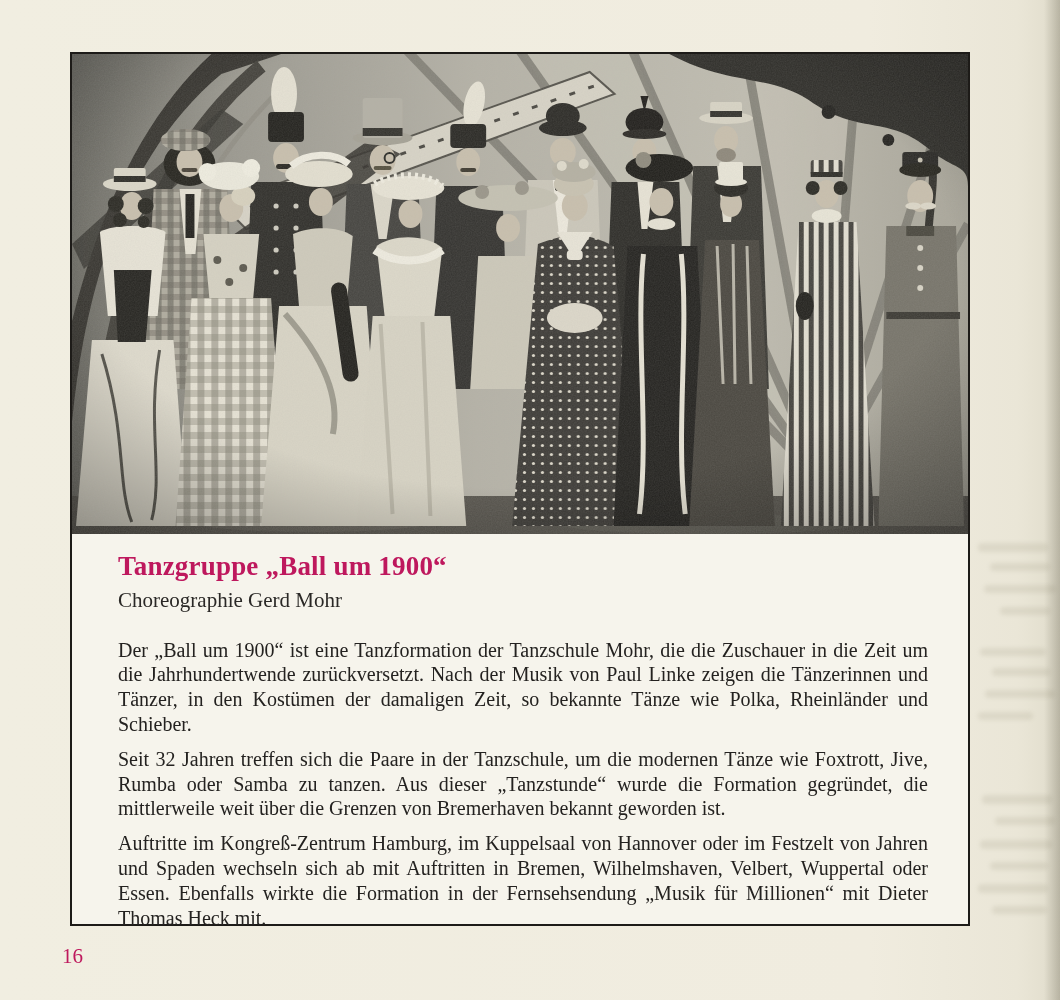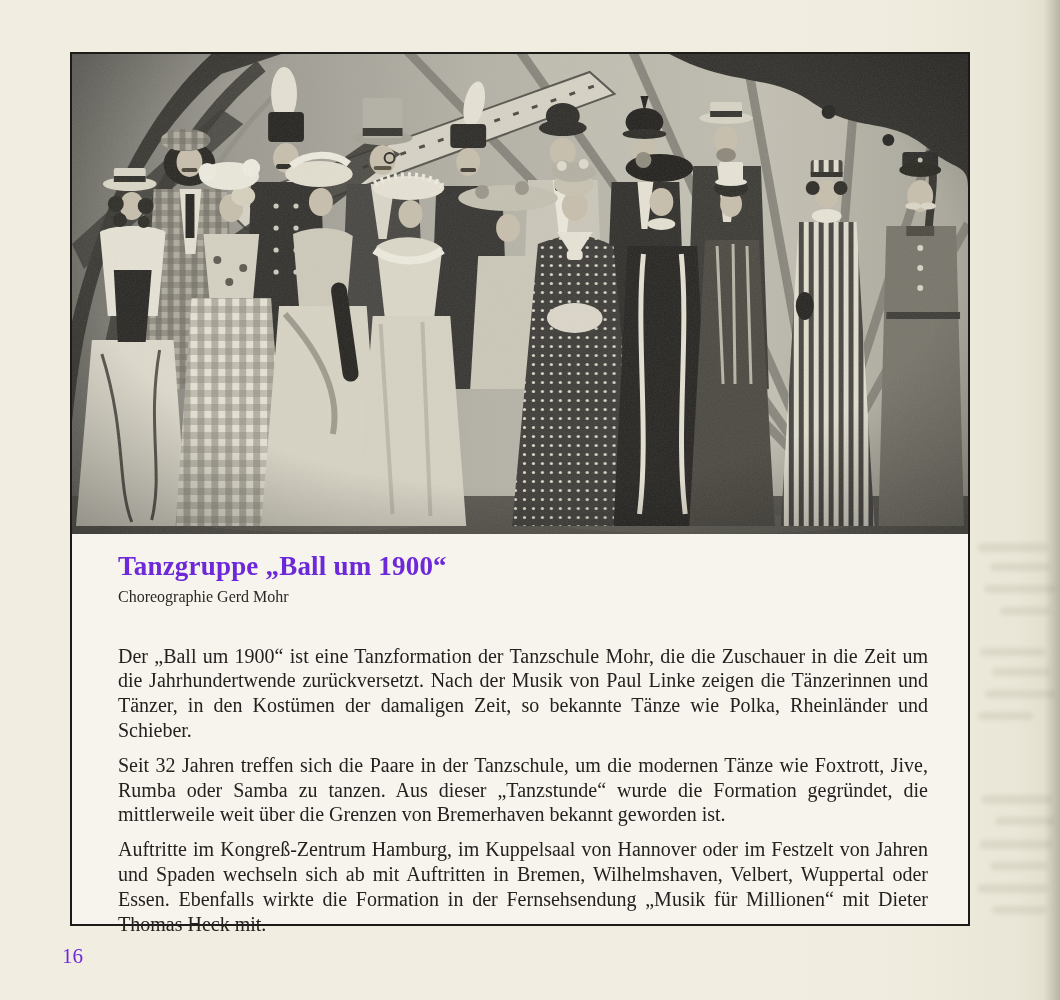--- a/index.html
+++ b/index.html
@@ -10,29 +10,29 @@
     color:#232220;
   }
   .content-box{
     position:absolute;left:70px;top:52px;width:900px;height:874px;
     box-sizing:border-box;border:2px solid #1d1b18;background:#f6f4ec;
   }
   .photo{margin:0;width:100%;height:480px;display:block;overflow:hidden;background:#8c8a82;}
   .photo svg{display:block;width:100%;height:100%;}
   .text-area{padding:18px 40px 0 46px;}
   h1.title{
-    font-size:27px;line-height:1.1;margin:0;font-weight:bold;letter-spacing:.2px;color:#6d28d9;
-  }
-  .subtitle{font-size:16px;margin-top:6px;color:#2a2826;}
+    font-size:27px;line-height:1.1;margin:0;font-weight:bold;letter-spacing:.2px;color:#be185d;
+  }
+  .subtitle{font-size:21px;margin-top:6px;color:#2a2826;}
   .text-area p{
     font-size:20px;line-height:1.24;text-align:justify;margin:0 0 10px;
     hyphens:auto;-webkit-hyphens:auto;color:#242220;
   }
-  .text-area p:first-of-type{margin-top:38px;}
-  .page-number{position:absolute;left:62px;top:944px;font-size:21px;color:#6d28d9;}
+  .text-area p:first-of-type{margin-top:25px;}
+  .page-number{position:absolute;left:62px;top:944px;font-size:21px;color:#be185d;}
   .edge-shade{
     position:absolute;right:0;top:0;width:16px;height:1000px;pointer-events:none;
     background:linear-gradient(to right,rgba(90,85,68,0),rgba(90,85,68,.30));
   }
   .bleed-mark{
     position:absolute;border-radius:4px;background:#a9a48e;opacity:.22;filter:blur(2px);
     pointer-events:none;
   }
 </style>
 </head>

